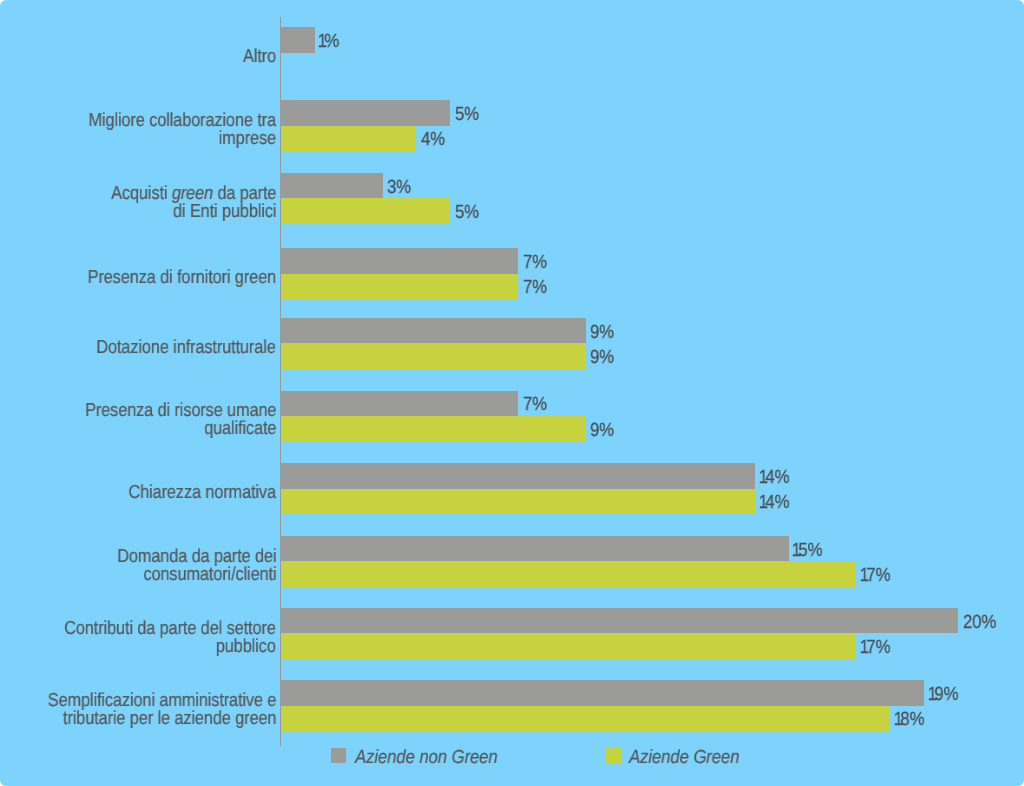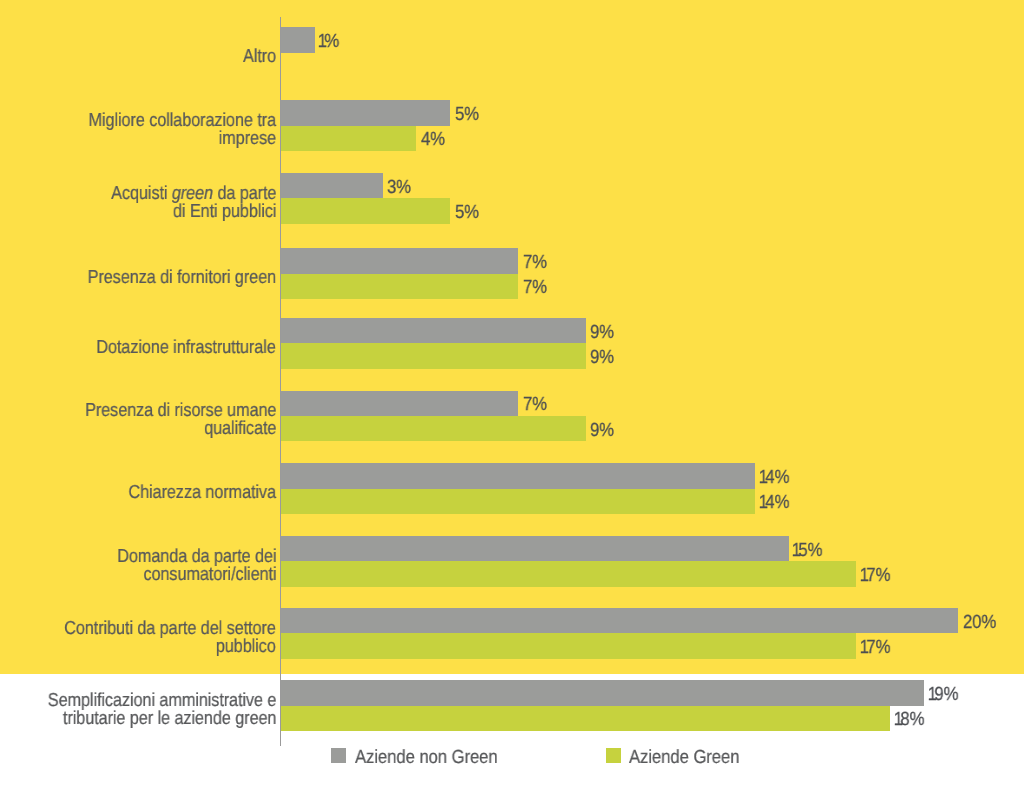--- a/index.html
+++ b/index.html
@@ -9,22 +9,23 @@
     height: 786px;
     overflow: hidden;
     font-family: "Liberation Sans", sans-serif;
     -webkit-font-smoothing: antialiased;
     -moz-osx-font-smoothing: grayscale;
     text-rendering: geometricPrecision;
   }
   #page {
     position: relative;
     width: 1024px;
-    height: 674px;
-    background: #fde047;
+    height: 786px;
+    background: #7dd3fc;
+    border-radius: 6px;
   }
   
   .cat-label, .bar-label, .legend-text {
     will-change: transform;
     backface-visibility: hidden;
   }
 
   
   .cat-label {
     position: absolute;
@@ -62,21 +63,21 @@
     white-space: nowrap;
     -webkit-text-stroke: 0.25px #4c4e52;
     transform: scaleX(0.885);
     transform-origin: 0% 50%;
   }
 
   
   #axis-line { position: absolute; }
 
   
-  #legend { position: absolute; left: 0; top: 0; width: 1024px; height: 786px; }
+  #legend { position: absolute; left: 0; top: 0; width: 1024px; height: 786px; font-style: italic; }
   .legend-swatch { position: absolute; width: 15px; height: 15px; }
   .legend-text {
     position: absolute;
     color: #57585a;
     font-size: 19px;
     line-height: 1;
     letter-spacing: -0.1px;
     white-space: nowrap;
     -webkit-text-stroke: 0.22px #57585a;
     transform: scaleX(0.88);

